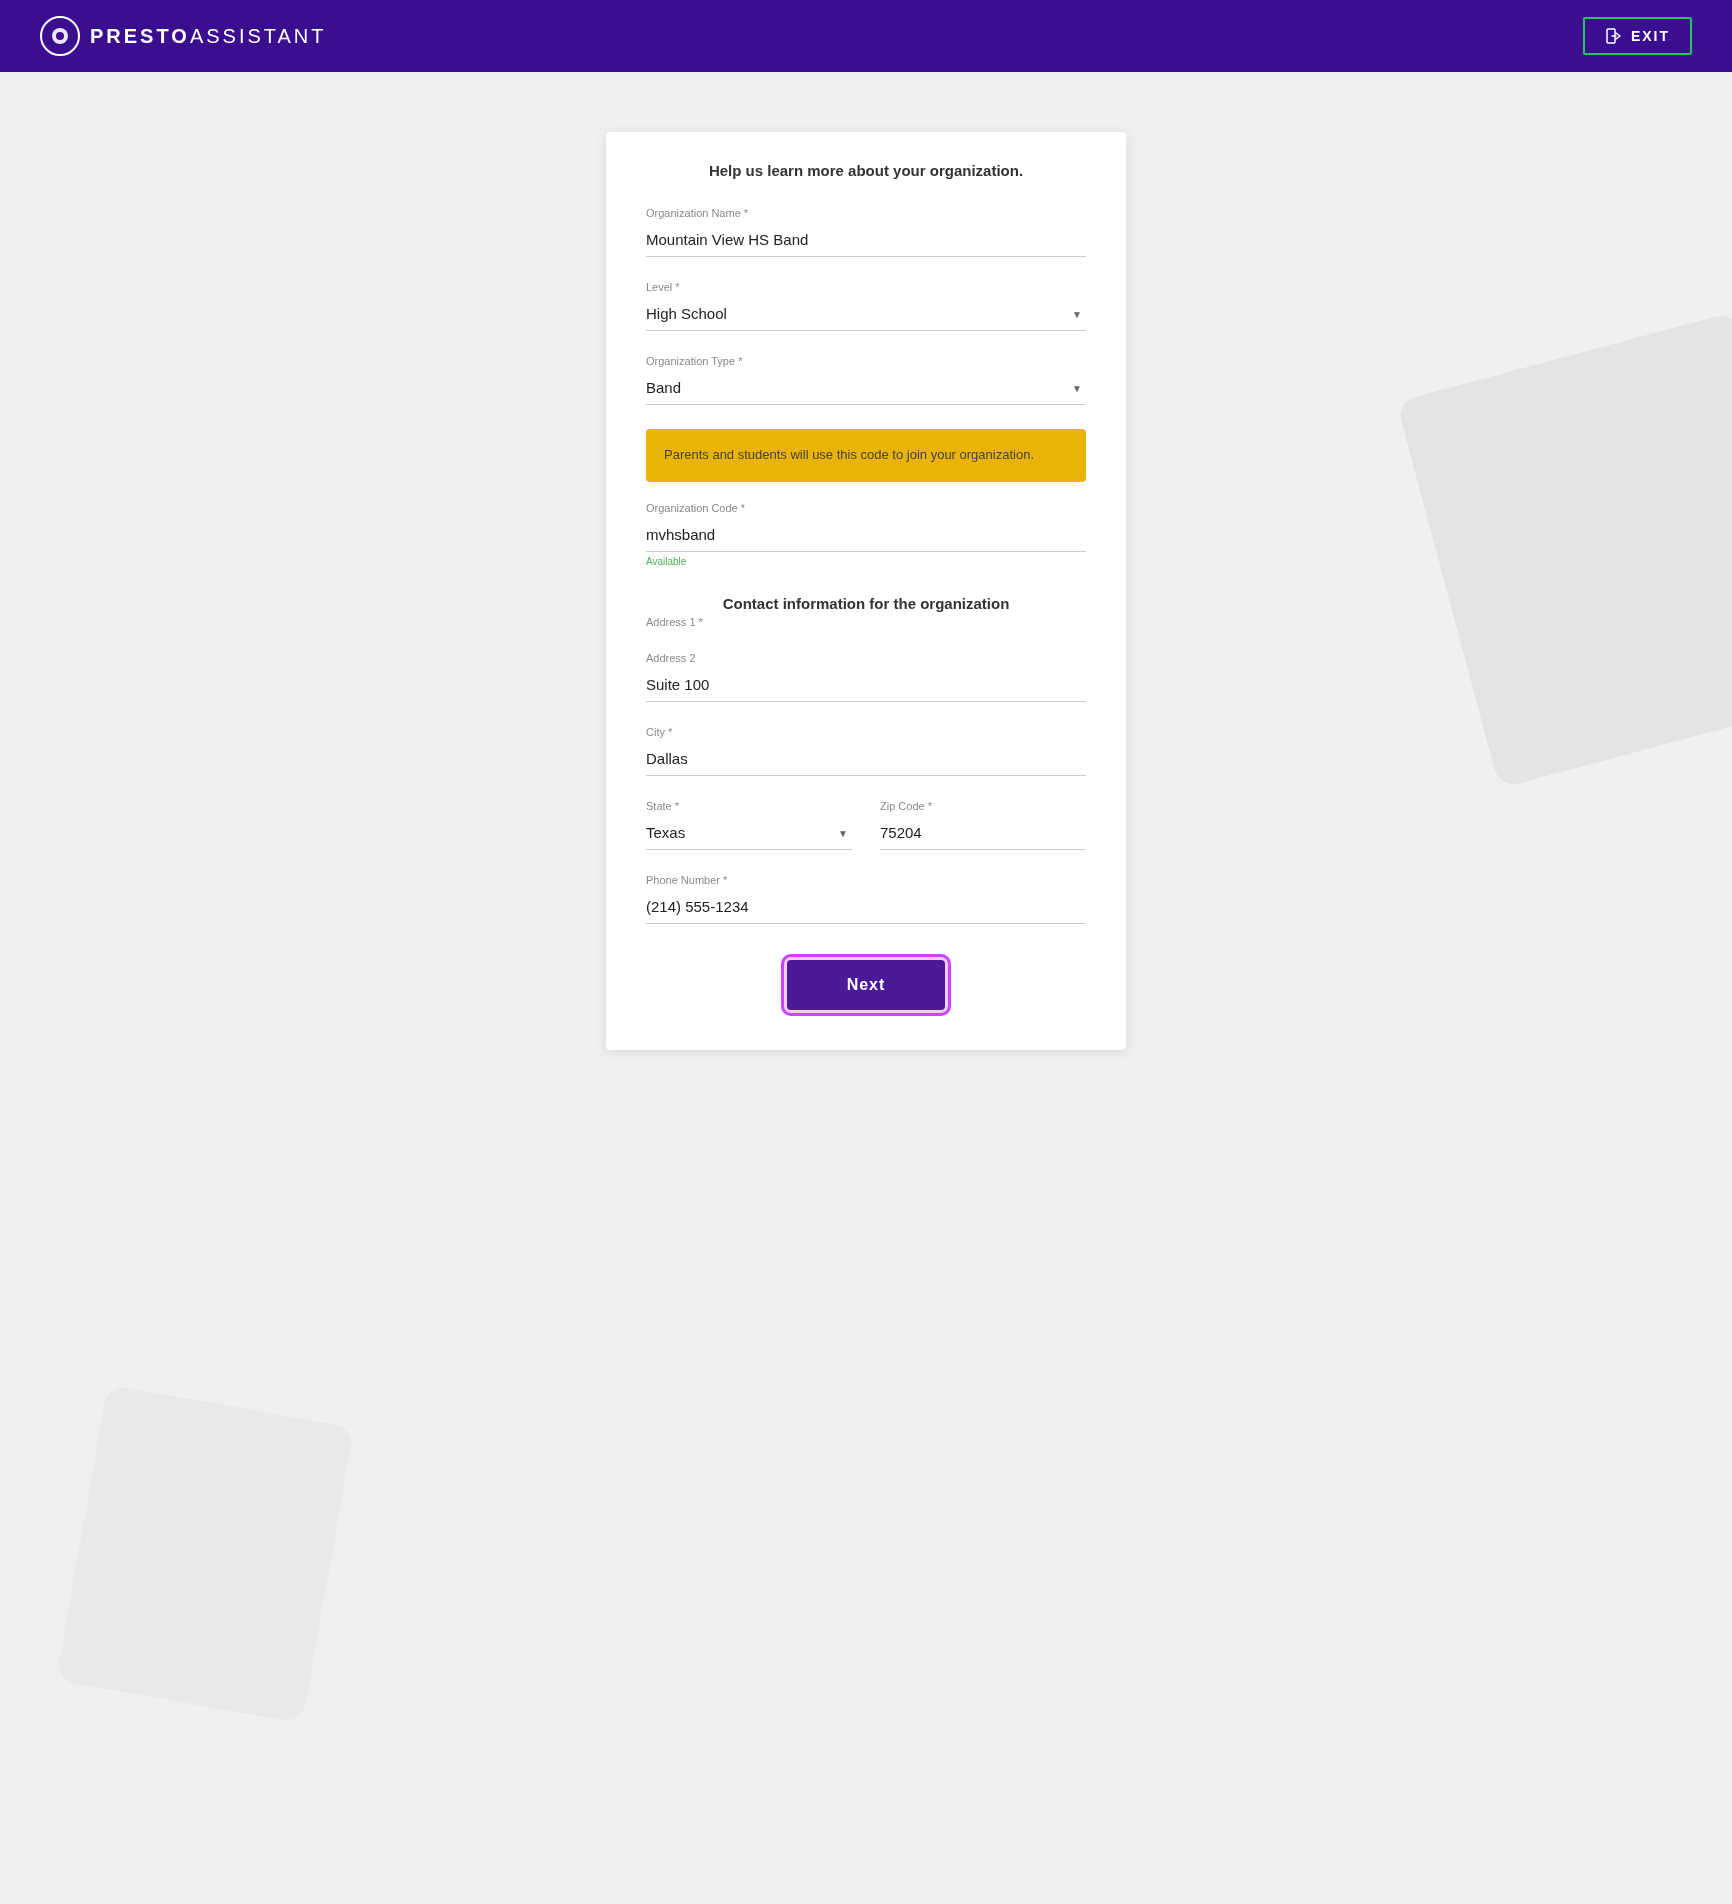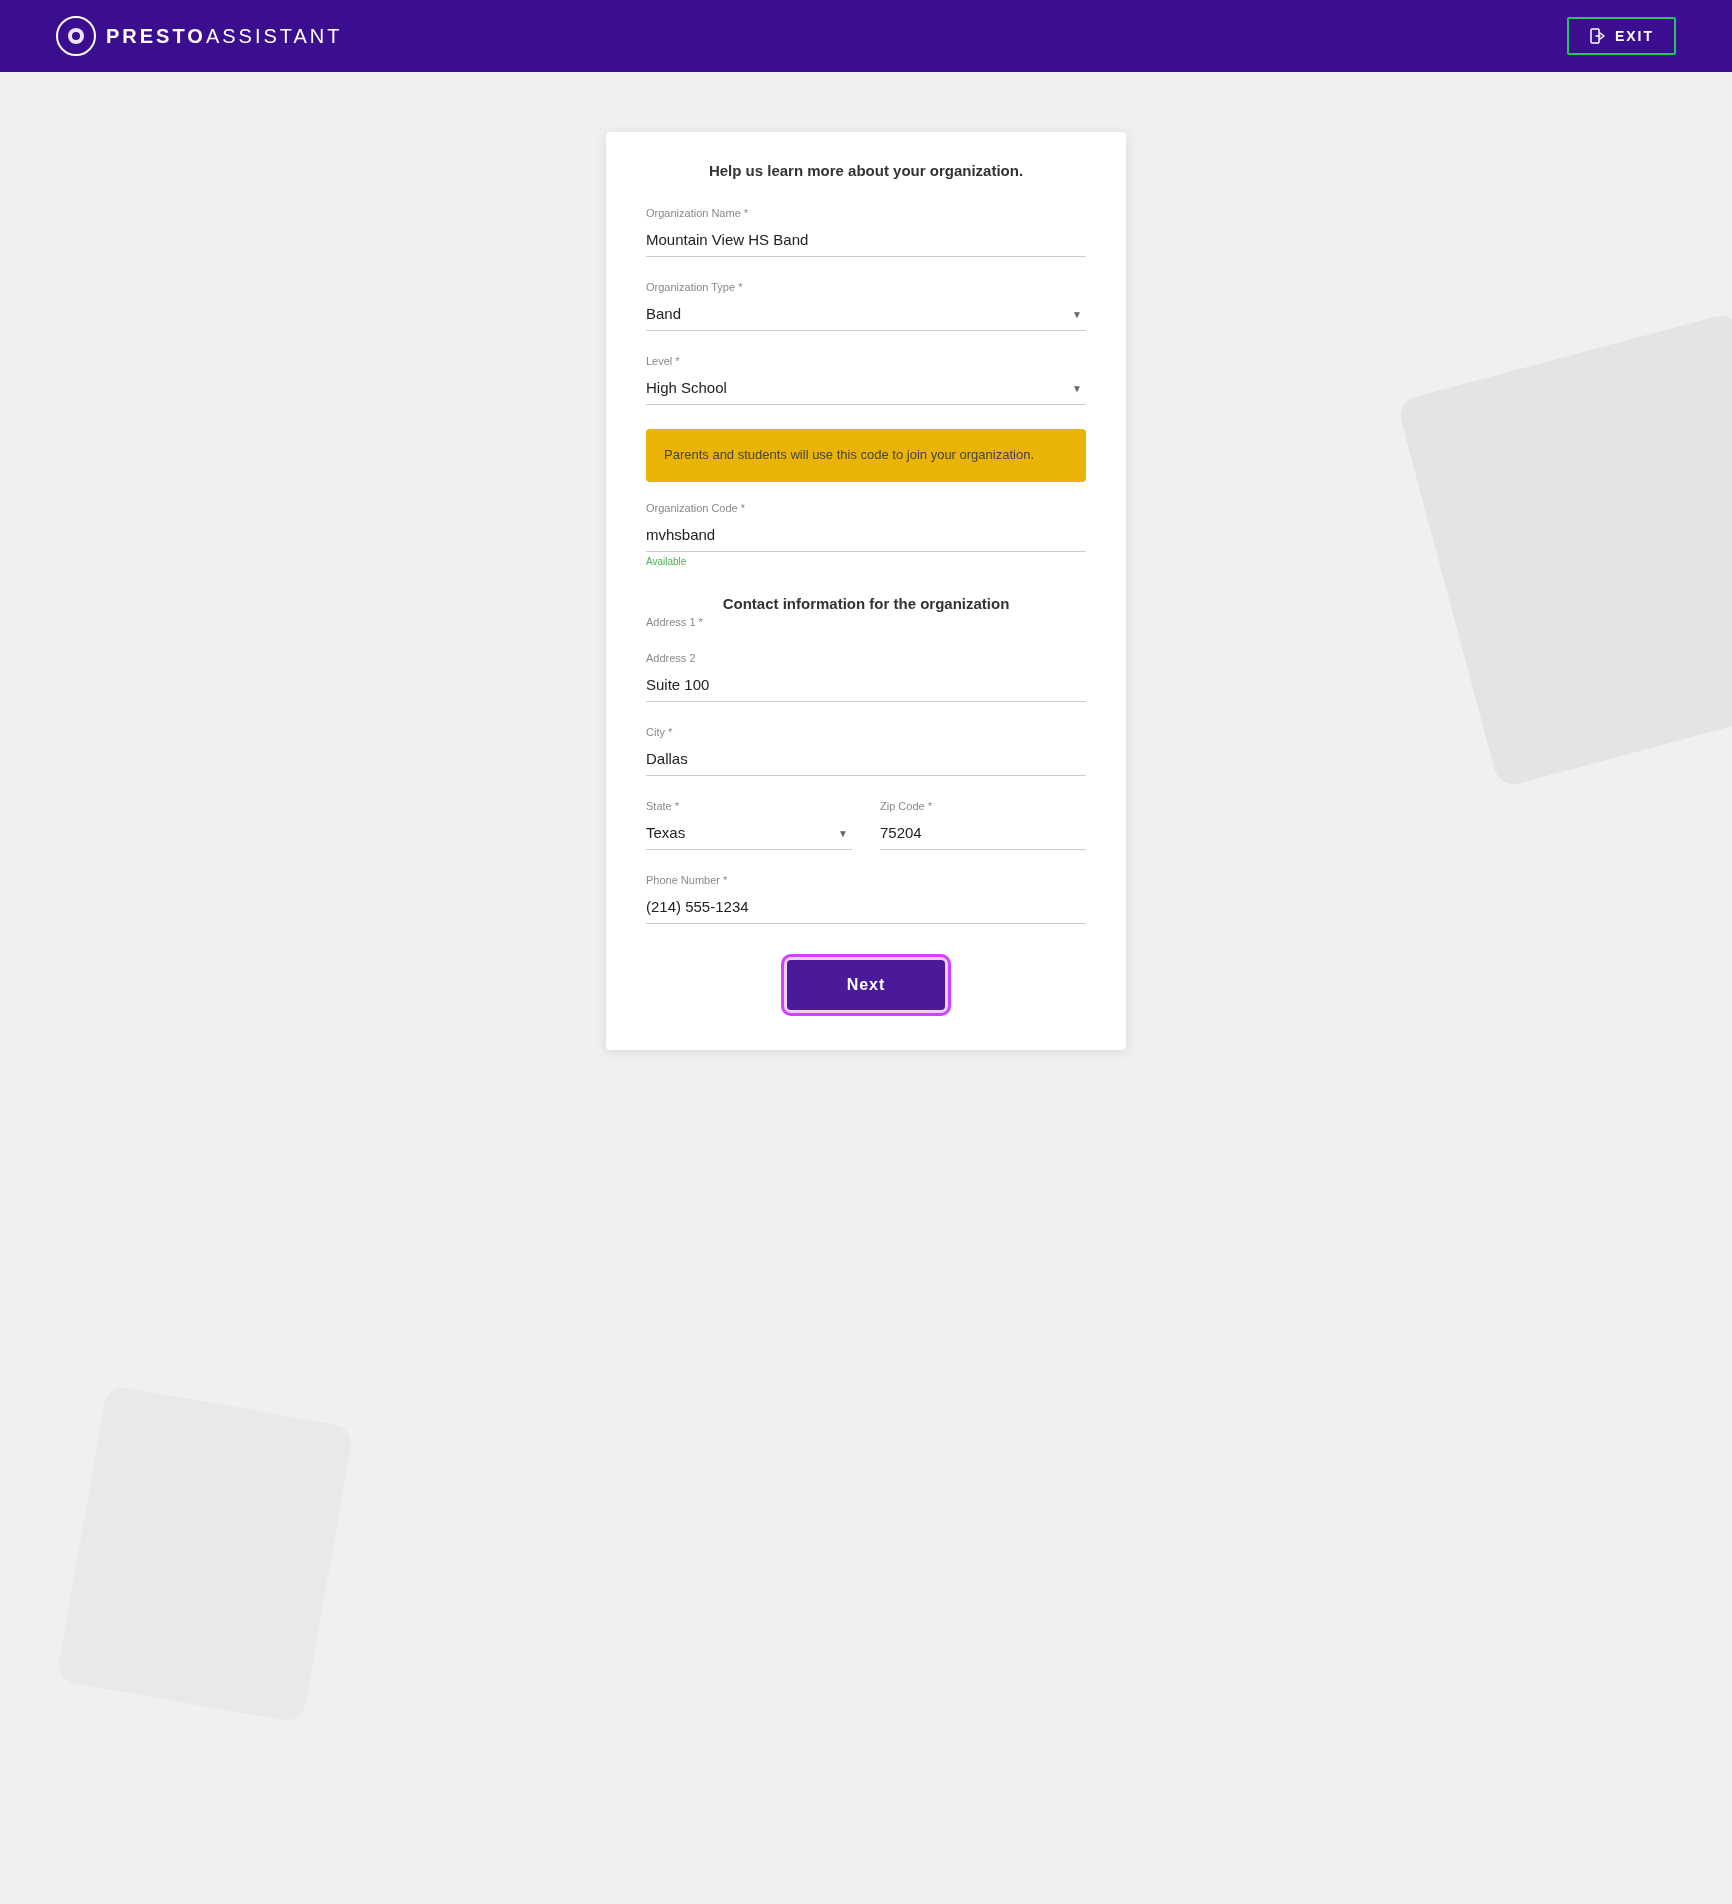--- a/index.html
+++ b/index.html
@@ -11,21 +11,21 @@
       width: 1732px;
     }
 
     
     .header {
       background-color: #3b0d8f;
       height: 72px;
       display: flex;
       align-items: center;
       justify-content: space-between;
-      padding: 0 56px;
+      padding: 0 40px;
     }
 
     .logo-area {
       display: flex;
       align-items: center;
       gap: 10px;
     }
 
     .logo-icon {
       width: 40px;
@@ -269,39 +269,39 @@
     <div class="card-body">
 
       <p class="subtitle">Help us learn more about your organization.</p>
 
       <div class="form-group">
         <label>Organization Name *</label>
         <input type="text" value="Mountain View HS Band" style="">
       </div>
 
       <div class="form-group">
+        <label>Level *</label>
+        <div class="select-wrapper">
+          <select>
+            <option value="High School">High School</option>
+            <option value="Middle School">Middle School</option>
+            <option value="Elementary">Elementary</option>
+            <option value="College">College</option>
+          </select>
+        </div>
+      </div>
+
+      <div class="form-group">
         <label>Organization Type *</label>
         <div class="select-wrapper">
           <select>
             <option value="Band">Band</option>
             <option value="Orchestra">Orchestra</option>
             <option value="Choir">Choir</option>
             <option value="Other">Other</option>
-          </select>
-        </div>
-      </div>
-
-      <div class="form-group">
-        <label>Level *</label>
-        <div class="select-wrapper">
-          <select>
-            <option value="High School">High School</option>
-            <option value="Middle School">Middle School</option>
-            <option value="Elementary">Elementary</option>
-            <option value="College">College</option>
           </select>
         </div>
       </div>
 
       <div class="info-box">
         <span>Parents and students will use this code to join your organization.</span>
       </div>
 
       <div class="form-group">
         <label>Organization Code *</label>

